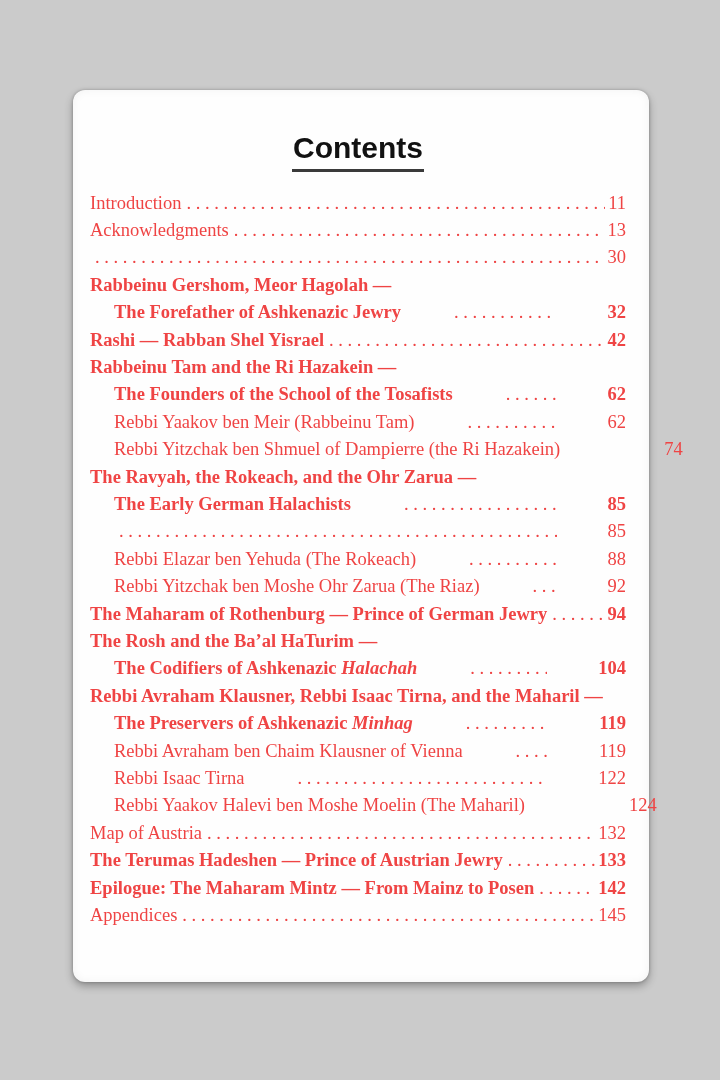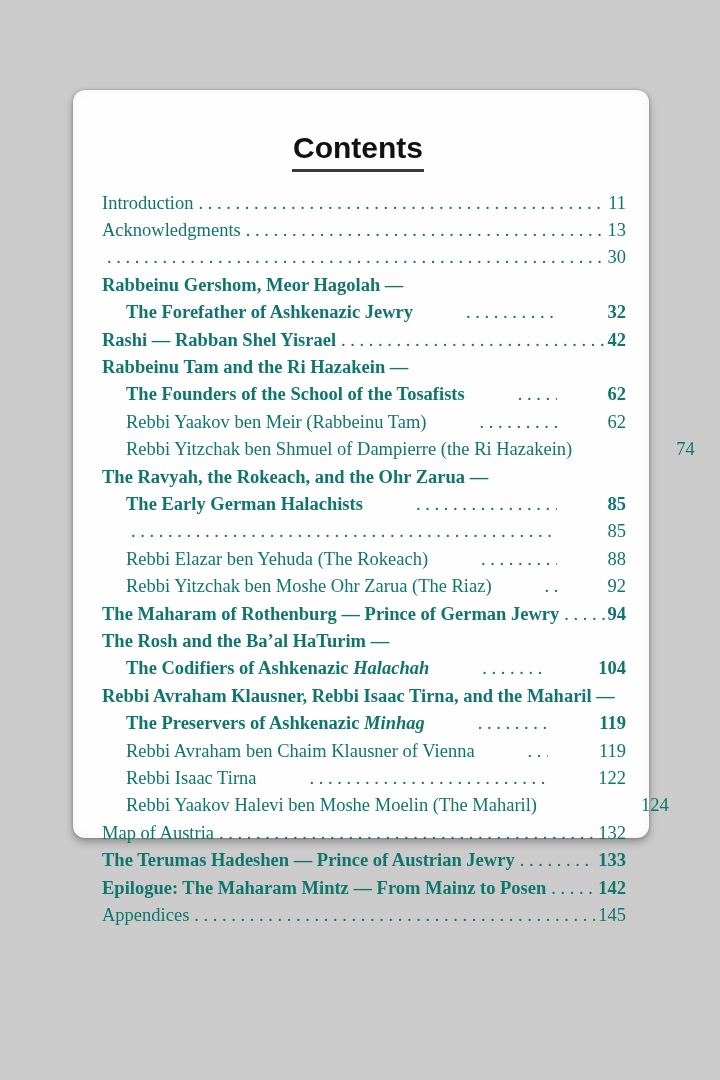--- a/index.html
+++ b/index.html
@@ -6,21 +6,21 @@
   body {
     width: 720px; height: 1080px;
     background: #cbcbcb;
     font-family: "Liberation Serif", serif;
     position: relative;
     overflow: hidden;
   }
   .card {
     position: absolute;
     left: 73px; top: 90px;
-    width: 576px; height: 748px;
+    width: 576px; height: 892px;
     background: #fefefe;
     border-radius: 12px;
     box-shadow: 0 0 3px rgba(0,0,0,0.25), 0 4px 8px rgba(0,0,0,0.30),
                 inset 0 0 10px rgba(0,0,0,0.05);
     box-sizing: border-box;
     padding: 42px 23px 0 17px;
   }
   .title {
     margin: 0;
     text-align: center;
@@ -31,23 +31,23 @@
     color: #111;
     letter-spacing: 0px;
   }
   .rule {
     width: 132px; height: 3px;
     background: #3a3a3a;
     margin: 5px auto 0 auto;
   }
   .toc {
     list-style: none;
-    margin: 18px 0 0 12px;
+    margin: 18px 0 0 0;
     padding: 0;
-    color: #0f766e;
+    color: #ef4444;
   }
   .row {
     display: flex;
     align-items: baseline;
     font-size: 18.5px;
     line-height: 27.4px;
     white-space: nowrap;
   }
   .label { flex: 0 1 auto; }
   .label .it { font-style: italic; }

